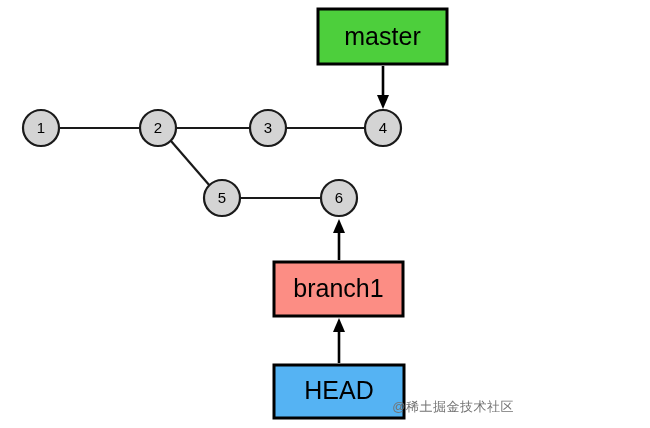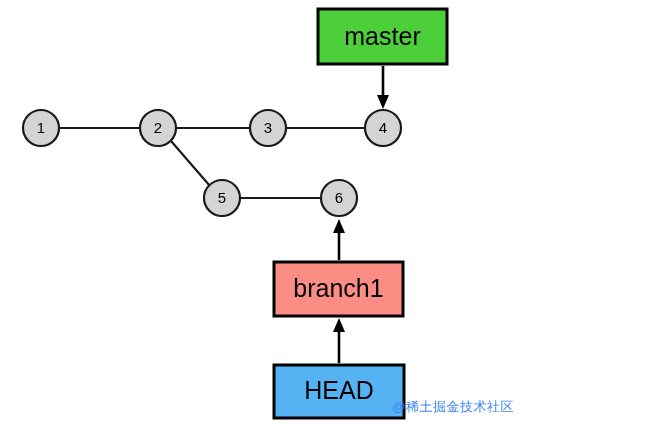--- a/index.html
+++ b/index.html
@@ -63,21 +63,21 @@
   .arrow-head {
     fill: #000000;
     stroke: none;
   }
   .watermark-text {
     position: absolute;
     right: 12px;
     bottom: 12px;
     font-family: "Liberation Sans", sans-serif;
     font-size: 13px;
-    color: #3b82f6;
+    color: #737373;
     letter-spacing: 0.5px;
     white-space: nowrap;
     user-select: none;
   }
 </style>
 </head>
 <body>
 
 <div id="diagram-root">
 

